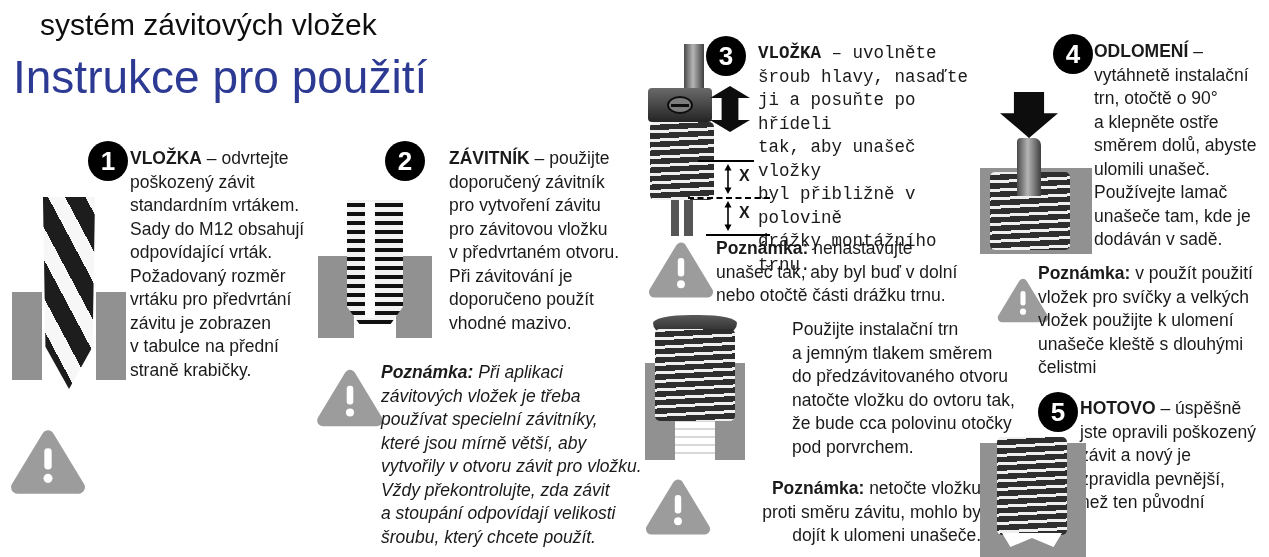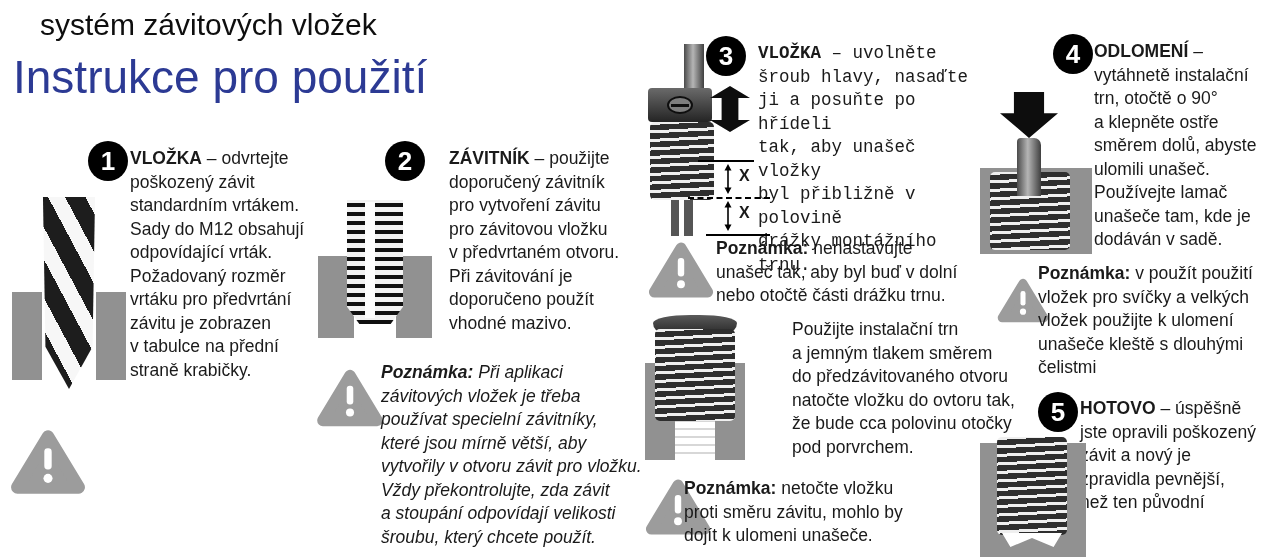--- a/index.html
+++ b/index.html
@@ -158,21 +158,21 @@
 do předzávitovaného otvoru
 natočte vložku do ovtoru tak,
 že bude cca polovinu otočky
 pod porvrchem.</p>
 
   <svg class="abs" style="left:645px;top:477px;" width="66" height="60" viewBox="0 0 72 64">
     <polygon points="36,8 65,56 7,56" fill="#9c9c9c" stroke="#9c9c9c" stroke-width="12" stroke-linejoin="round"></polygon>
     <rect x="32.5" y="19" width="7" height="20" rx="3.2" fill="#fff"></rect>
     <circle cx="36" cy="47.5" r="4.3" fill="#fff"></circle>
   </svg>
-  <p class="abs txt" style="left:684px;top:477px;width:255px;"><b>Poznámka:</b><span class="pre"> netočte vložku
+  <p class="abs txt" style="left:726px;top:477px;width:255px;text-align:right;"><b>Poznámka:</b><span class="pre"> netočte vložku
 proti směru závitu, mohlo by
 dojít k ulomeni unašeče.</span></p>
 
   <div class="abs badge" style="left:1053px;top:34px;">
     <span>4</span>
   </div>
   <p class="abs txt" style="left:1094px;top:40px;width:180px;"><b>ODLOMENÍ</b><span class="pre"> –
 vytáhnetě instalační
 trn, otočtě o 90°
 a klepněte ostře

